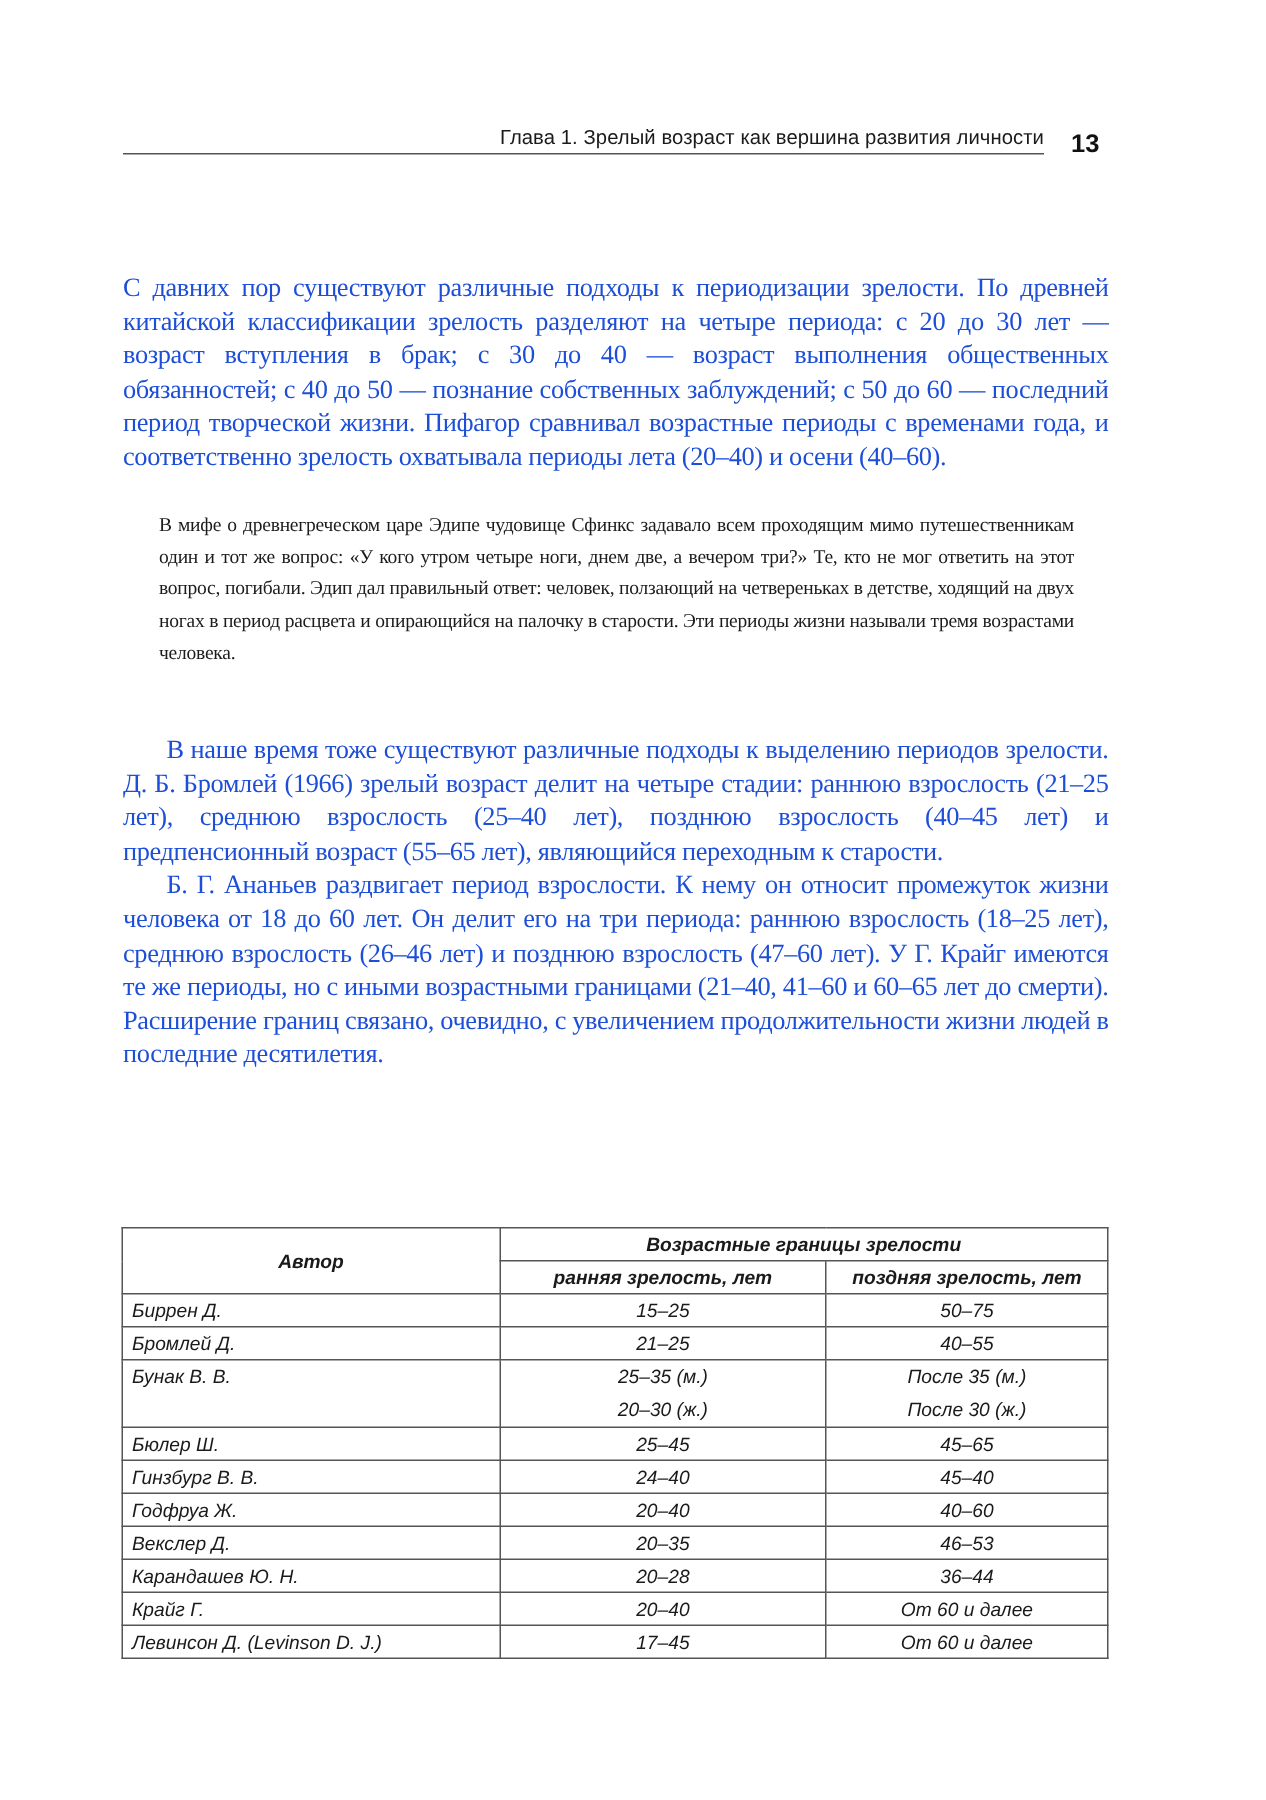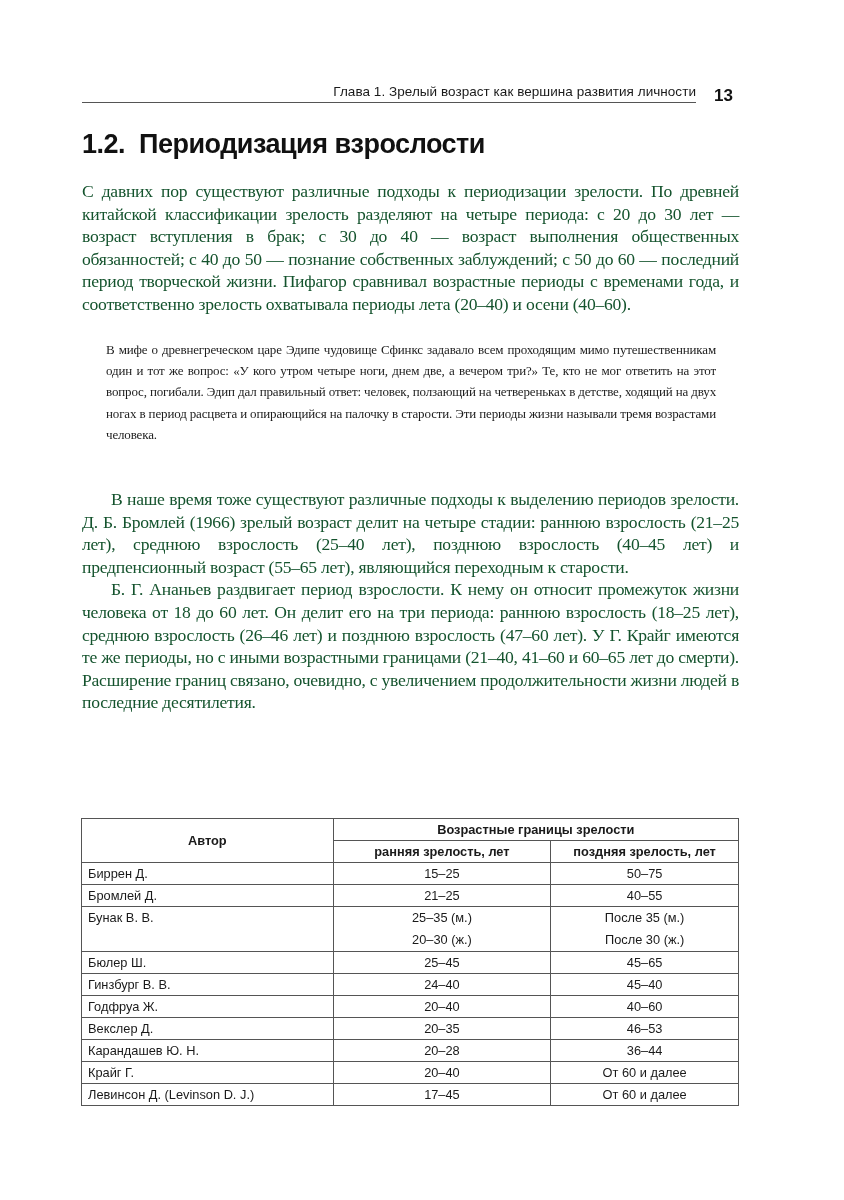--- a/index.html
+++ b/index.html
@@ -21,41 +21,41 @@
     .section-title {
       position: absolute; left: 82px; top: 117px;
       font-family: "Liberation Sans", sans-serif; font-size: 27px; font-weight: bold;
       color: #111; letter-spacing: -0.5px; white-space: nowrap;
     }
     .section-title .num { margin-right: 14px; }
 
     .serif-text {
       position: absolute; left: 82px; width: 657px;
       font-family: "Liberation Serif", serif; font-size: 17.6px; line-height: 22.6px;
-      text-align: justify; color: #14532d; letter-spacing: -0.25px;
+      text-align: justify; color: #1d4ed8; letter-spacing: -0.25px;
     }
     .serif-text p { margin: 0; }
     .serif-text p.indent { text-indent: 29px; }
 
     .boxed-note {
       position: absolute; left: 106px; top: 327px; width: 610px;
       font-family: Liberation Serif, serif; font-size: 13px; line-height: 21.2px;
       color: #1c1c1c; text-align: justify; letter-spacing: -0.15px;
     }
 
     .table-caption {
       position: absolute; left: 82px; top: 773px; width: 657px; text-align: center;
       font-family: "Liberation Sans", sans-serif; font-size: 14px; color: #1a1a1a;
     }
     .table-caption .cap-label { font-weight: bold; }
 
     table.data-table {
       position: absolute; left: 81px; top: 806px; width: 658px;
       border-collapse: collapse;
-      font-family: "Liberation Sans", sans-serif; font-size: 12.8px; color: #1a1a1a;
+      font-family: "Liberation Sans", sans-serif; font-size: 12.8px; color: #1a1a1a; font-style: italic;
     }
     table.data-table th, table.data-table td {
       border: 1.2px solid #555; padding: 0 5px; height: 21px; line-height: 21px;
     }
     table.data-table th { font-weight: bold; text-align: center; }
     table.data-table td.author { text-align: left; padding-left: 6px; }
     table.data-table td.val { text-align: center; }
     col.c1 { width: 252px; }
     col.c2 { width: 218px; }
     col.c3 { width: 188px; }
@@ -64,23 +64,20 @@
 </head>
 <body>
 
 <div class="page">
 
   <div class="running-head">
     <span>Глава 1. Зрелый возраст как вершина развития личности</span>
   </div>
   <div class="page-number">13</div>
 
-  <h2 class="section-title" style="margin:0;">
-    <span class="num">1.2.</span><span>Периодизация взрослости</span>
-  </h2>
 
   <div class="serif-text" style="top:168px;">
     <p>С давних пор существуют различные подходы к периодизации зрелости. По древней китайской классификации зрелость разделяют на четыре периода: с 20 до 30 лет — возраст вступления в брак; с 30 до 40 — возраст выполнения общественных обязанностей; с 40 до 50 — познание собственных заблуждений; с 50 до 60 — последний период творческой жизни. Пифагор сравнивал возрастные периоды с временами года, и соответственно зрелость охватывала периоды лета (20–40) и осени (40–60).</p>
   </div>
 
   <div class="boxed-note">
     <span>В мифе о древнегреческом царе Эдипе чудовище Сфинкс задавало всем проходящим мимо путешественникам один и тот же вопрос: «У кого утром четыре ноги, днем две, а вечером три?» Те, кто не мог ответить на этот вопрос, погибали. Эдип дал правильный ответ: человек, ползающий на четвереньках в детстве, ходящий на двух ногах в период расцвета и опирающийся на палочку в старости. Эти периоды жизни называли тремя возрастами человека.</span>
   </div>
 
   <div class="serif-text" style="top:476px;">

